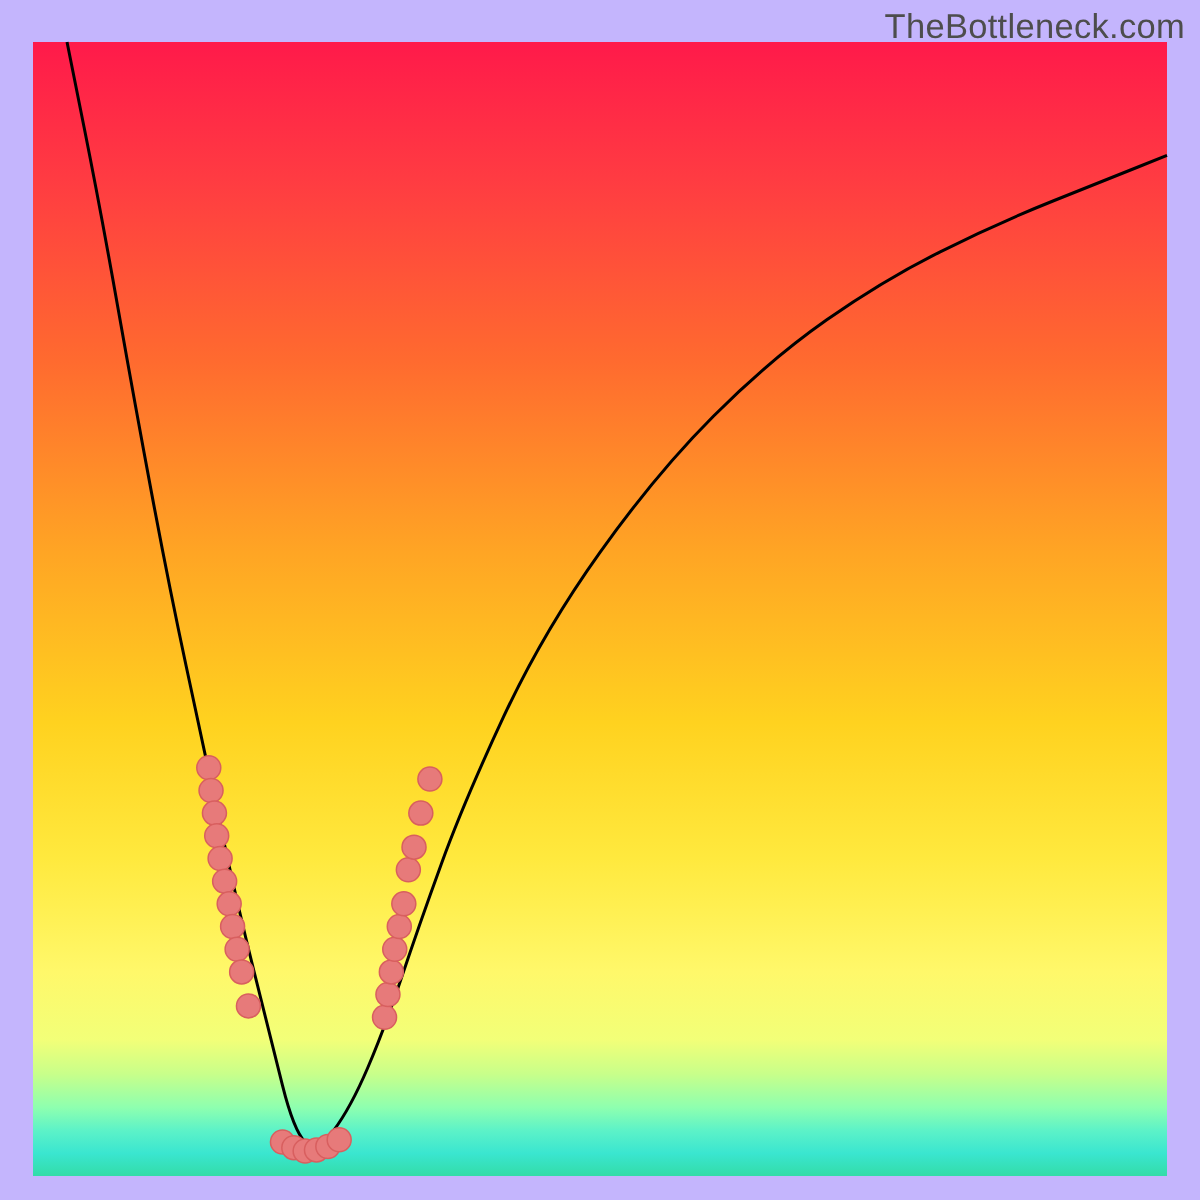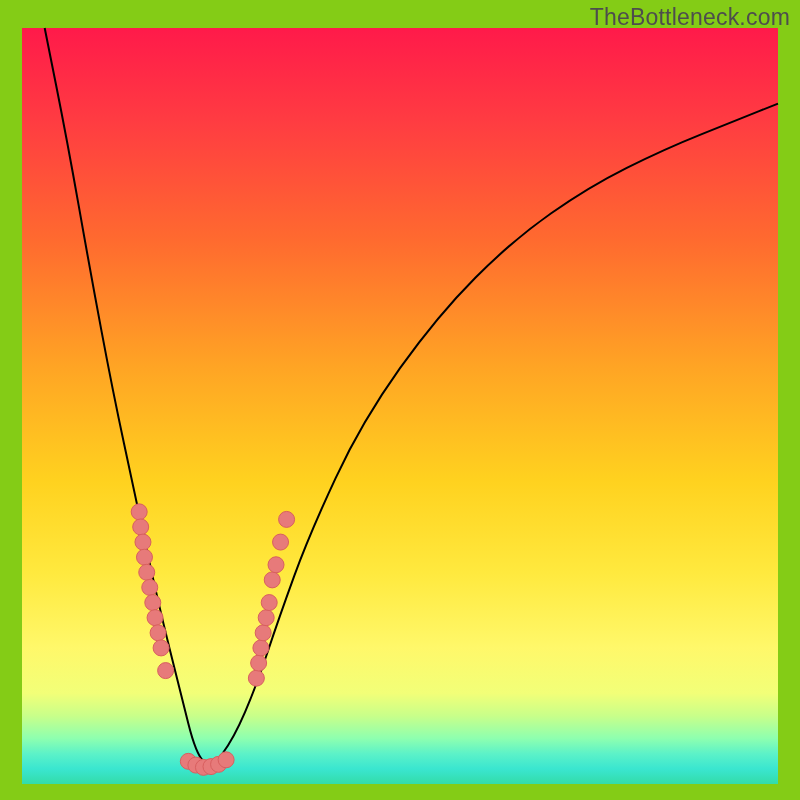--- a/index.html
+++ b/index.html
@@ -8,21 +8,21 @@
     width: 800px;
     height: 800px;
     overflow: hidden;
     background: #000;
     font-family: Arial, Helvetica, sans-serif;
   }
   .frame {
     position: relative;
     width: 800px;
     height: 800px;
-    background: #84cc16;
+    background: #c4b5fd;
   }
   .plot {
     position: absolute;
     left: 22px;
     top: 28px;
     width: 756px;
     height: 756px;
     
     background: linear-gradient(
       to bottom,

